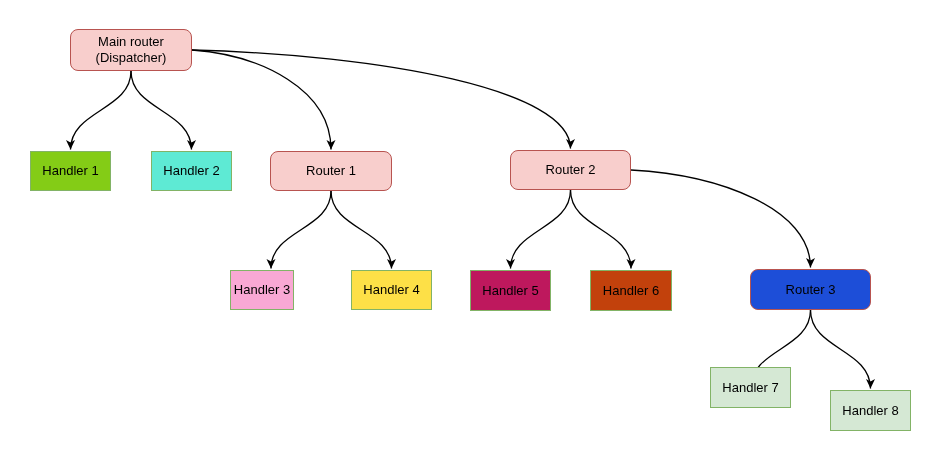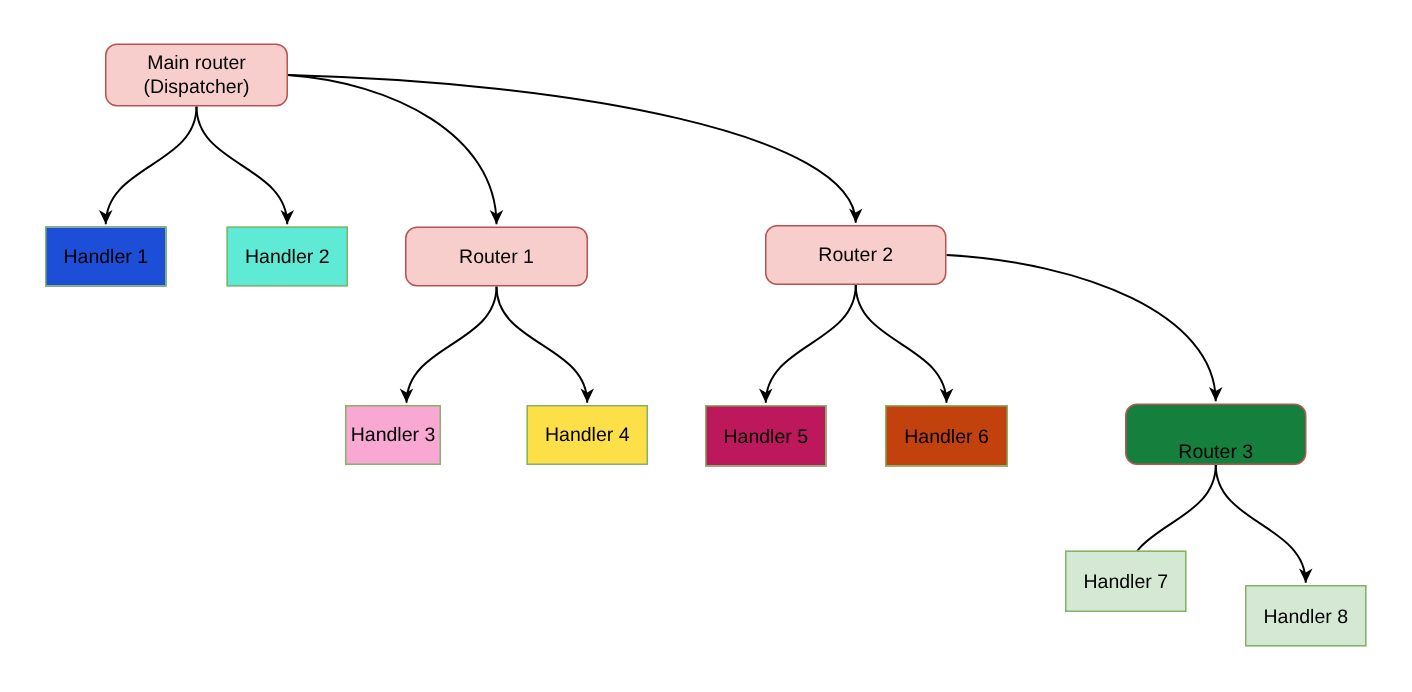--- a/index.html
+++ b/index.html
@@ -66,21 +66,21 @@
         <path d="M 631 170 C 720.75 174.875, 810.5 209, 810.5 267.5" class="edge" stroke="#000000" marker-end="url(#arrow)"></path>
         <path d="M 810.5 310 C 810.5 349.25, 750.5 349.25, 750.5 388.5" class="edge" stroke="#000000" marker-end="url(#arrow)"></path>
         <path d="M 810.5 310 C 810.5 349.25, 870.5 349.25, 870.5 388.5" class="edge" stroke="#000000" marker-end="url(#arrow)"></path>
       </g>
   </svg>
   <div>
       <div class="node router" style="left: 70px; top: 29px; width: 122px; height: 42px; background: rgb(248, 206, 204); border-color: rgb(184, 84, 80); border-radius: 8px; color: rgb(0, 0, 0);">
         <span class="node-label">Main router
 (Dispatcher)</span>
       </div>
-      <div class="node handler" style="left: 30px; top: 151px; width: 81px; height: 40px; background: #1d4ed8; border-color: rgb(130, 179, 102); border-radius: 0px; color: rgb(0, 0, 0);">
+      <div class="node handler" style="left: 30px; top: 151px; width: 81px; height: 40px; background: #84cc16; border-color: rgb(130, 179, 102); border-radius: 0px; color: rgb(0, 0, 0);">
         <span class="node-label">Handler 1</span>
       </div>
       <div class="node handler" style="left: 151px; top: 151px; width: 81px; height: 40px; background: #5eead4; border-color: rgb(130, 179, 102); border-radius: 0px; color: rgb(0, 0, 0);">
         <span class="node-label">Handler 2</span>
       </div>
       <div class="node router" style="left: 270px; top: 151px; width: 122px; height: 40px; background: rgb(248, 206, 204); border-color: rgb(184, 84, 80); border-radius: 8px; color: rgb(0, 0, 0);">
         <span class="node-label">Router 1</span>
       </div>
       <div class="node router" style="left: 510px; top: 150px; width: 121px; height: 40px; background: rgb(248, 206, 204); border-color: rgb(184, 84, 80); border-radius: 8px; color: rgb(0, 0, 0);">
         <span class="node-label">Router 2</span>
@@ -90,21 +90,21 @@
       </div>
       <div class="node handler" style="left: 351px; top: 270px; width: 81px; height: 40px; background: #fde047; border-color: rgb(130, 179, 102); border-radius: 0px; color: rgb(0, 0, 0);">
         <span class="node-label">Handler 4</span>
       </div>
       <div class="node handler" style="left: 470px; top: 270px; width: 81px; height: 41px; background: #be185d; border-color: rgb(130, 179, 102); border-radius: 0px; color: rgb(0, 0, 0);">
         <span class="node-label">Handler 5</span>
       </div>
       <div class="node handler" style="left: 590px; top: 270px; width: 82px; height: 41px; background: #c2410c; border-color: rgb(130, 179, 102); border-radius: 0px; color: rgb(0, 0, 0);">
         <span class="node-label">Handler 6</span>
       </div>
-      <div class="node router" style="left: 750px; top: 269px; width: 121px; height: 41px; background: #15803d; border-color: rgb(184, 84, 80); border-radius: 8px; color: rgb(0, 0, 0); align-items: flex-end;">
+      <div class="node router" style="left: 750px; top: 269px; width: 121px; height: 41px; background: #1d4ed8; border-color: rgb(184, 84, 80); border-radius: 8px; color: rgb(0, 0, 0);">
         <span class="node-label">Router 3</span>
       </div>
       <div class="node handler" style="left: 710px; top: 367px; width: 81px; height: 41px; background: rgb(213, 232, 212); border-color: rgb(130, 179, 102); border-radius: 0px; color: rgb(0, 0, 0);">
         <span class="node-label">Handler 7</span>
       </div>
       <div class="node handler" style="left: 830px; top: 390px; width: 81px; height: 41px; background: rgb(213, 232, 212); border-color: rgb(130, 179, 102); border-radius: 0px; color: rgb(0, 0, 0);">
         <span class="node-label">Handler 8</span>
       </div>
     </div>
 </div>

